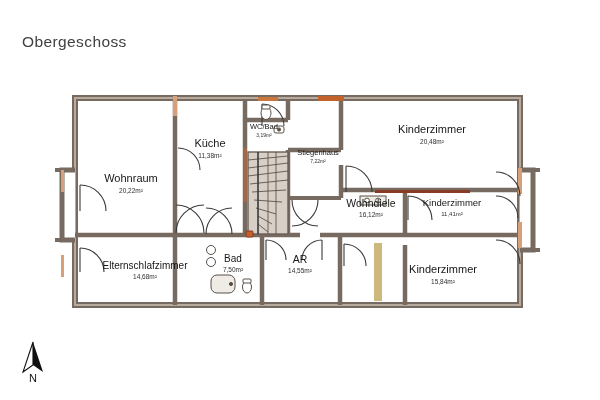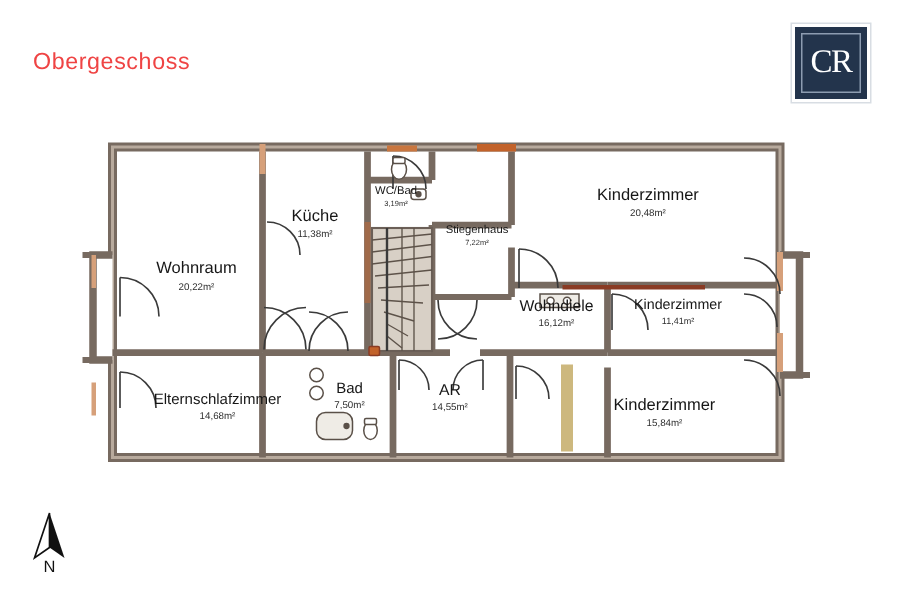--- a/index.html
+++ b/index.html
@@ -21,21 +21,21 @@
     background: #ffffff;
   }
 
   
   #floor-title {
     position: absolute;
     left: 22px;
     top: 33px;
     font-size: 15.5px;
     letter-spacing: 0.4px;
-    color: #ef4444;
+    color: #404040;
     font-weight: 400;
     white-space: nowrap;
   }
 
   
   #logo-box {
     position: absolute;
     right: 20px;
     top: 16px;
     width: 48px;
@@ -105,25 +105,20 @@
     text-anchor: middle;
   }
 </style>
 </head>
 <body>
 
 <div id="page">
 
   <div id="floor-title">Obergeschoss</div>
 
-  <div id="logo-box">
-    <div id="logo-inner">
-      <span id="logo-text">CR</span>
-    </div>
-  </div>
 
   <div id="plan-wrap">
     <svg width="600" height="400" viewBox="0 0 600 400" xmlns="http://www.w3.org/2000/svg">
       <defs>
         <g id="doorarc"></g>
       </defs>
 
       <g id="walls" stroke="#6b5f57" fill="none" stroke-linecap="butt">
 
         <path d="M75,98 L520,98 L520,305 L75,305 Z" stroke="#776a60" stroke-width="6" fill="#ffffff"></path>

